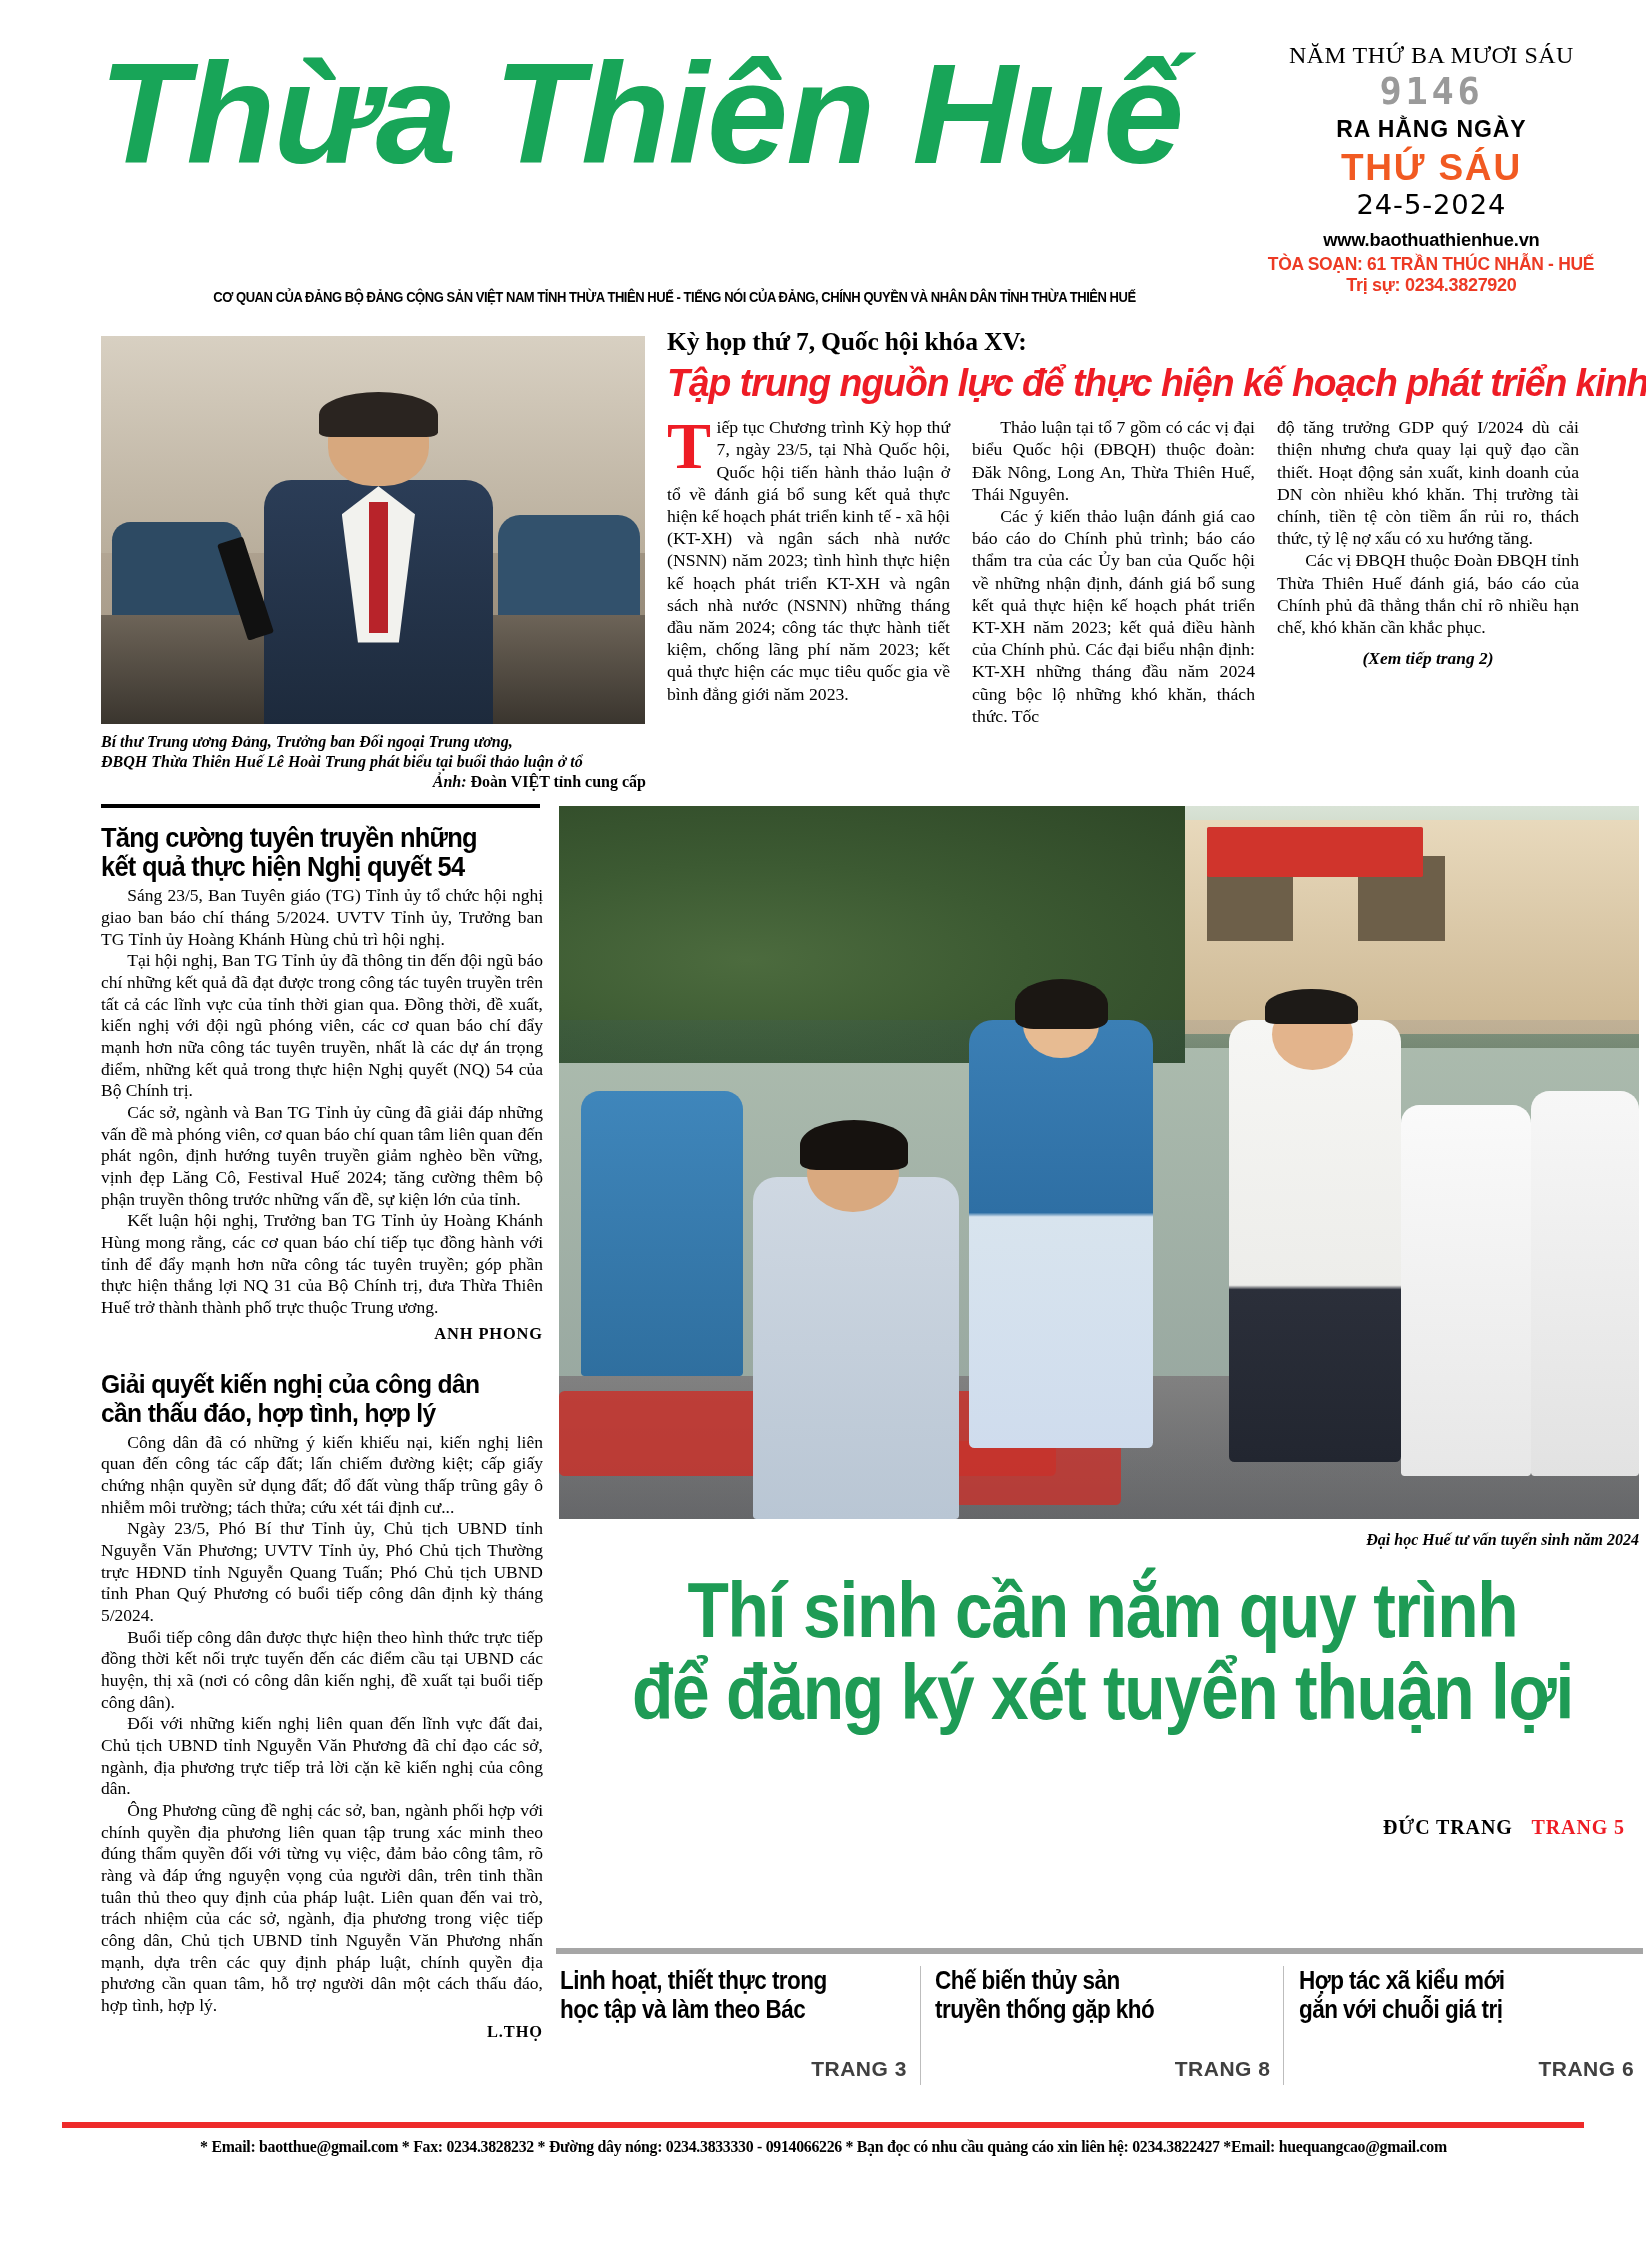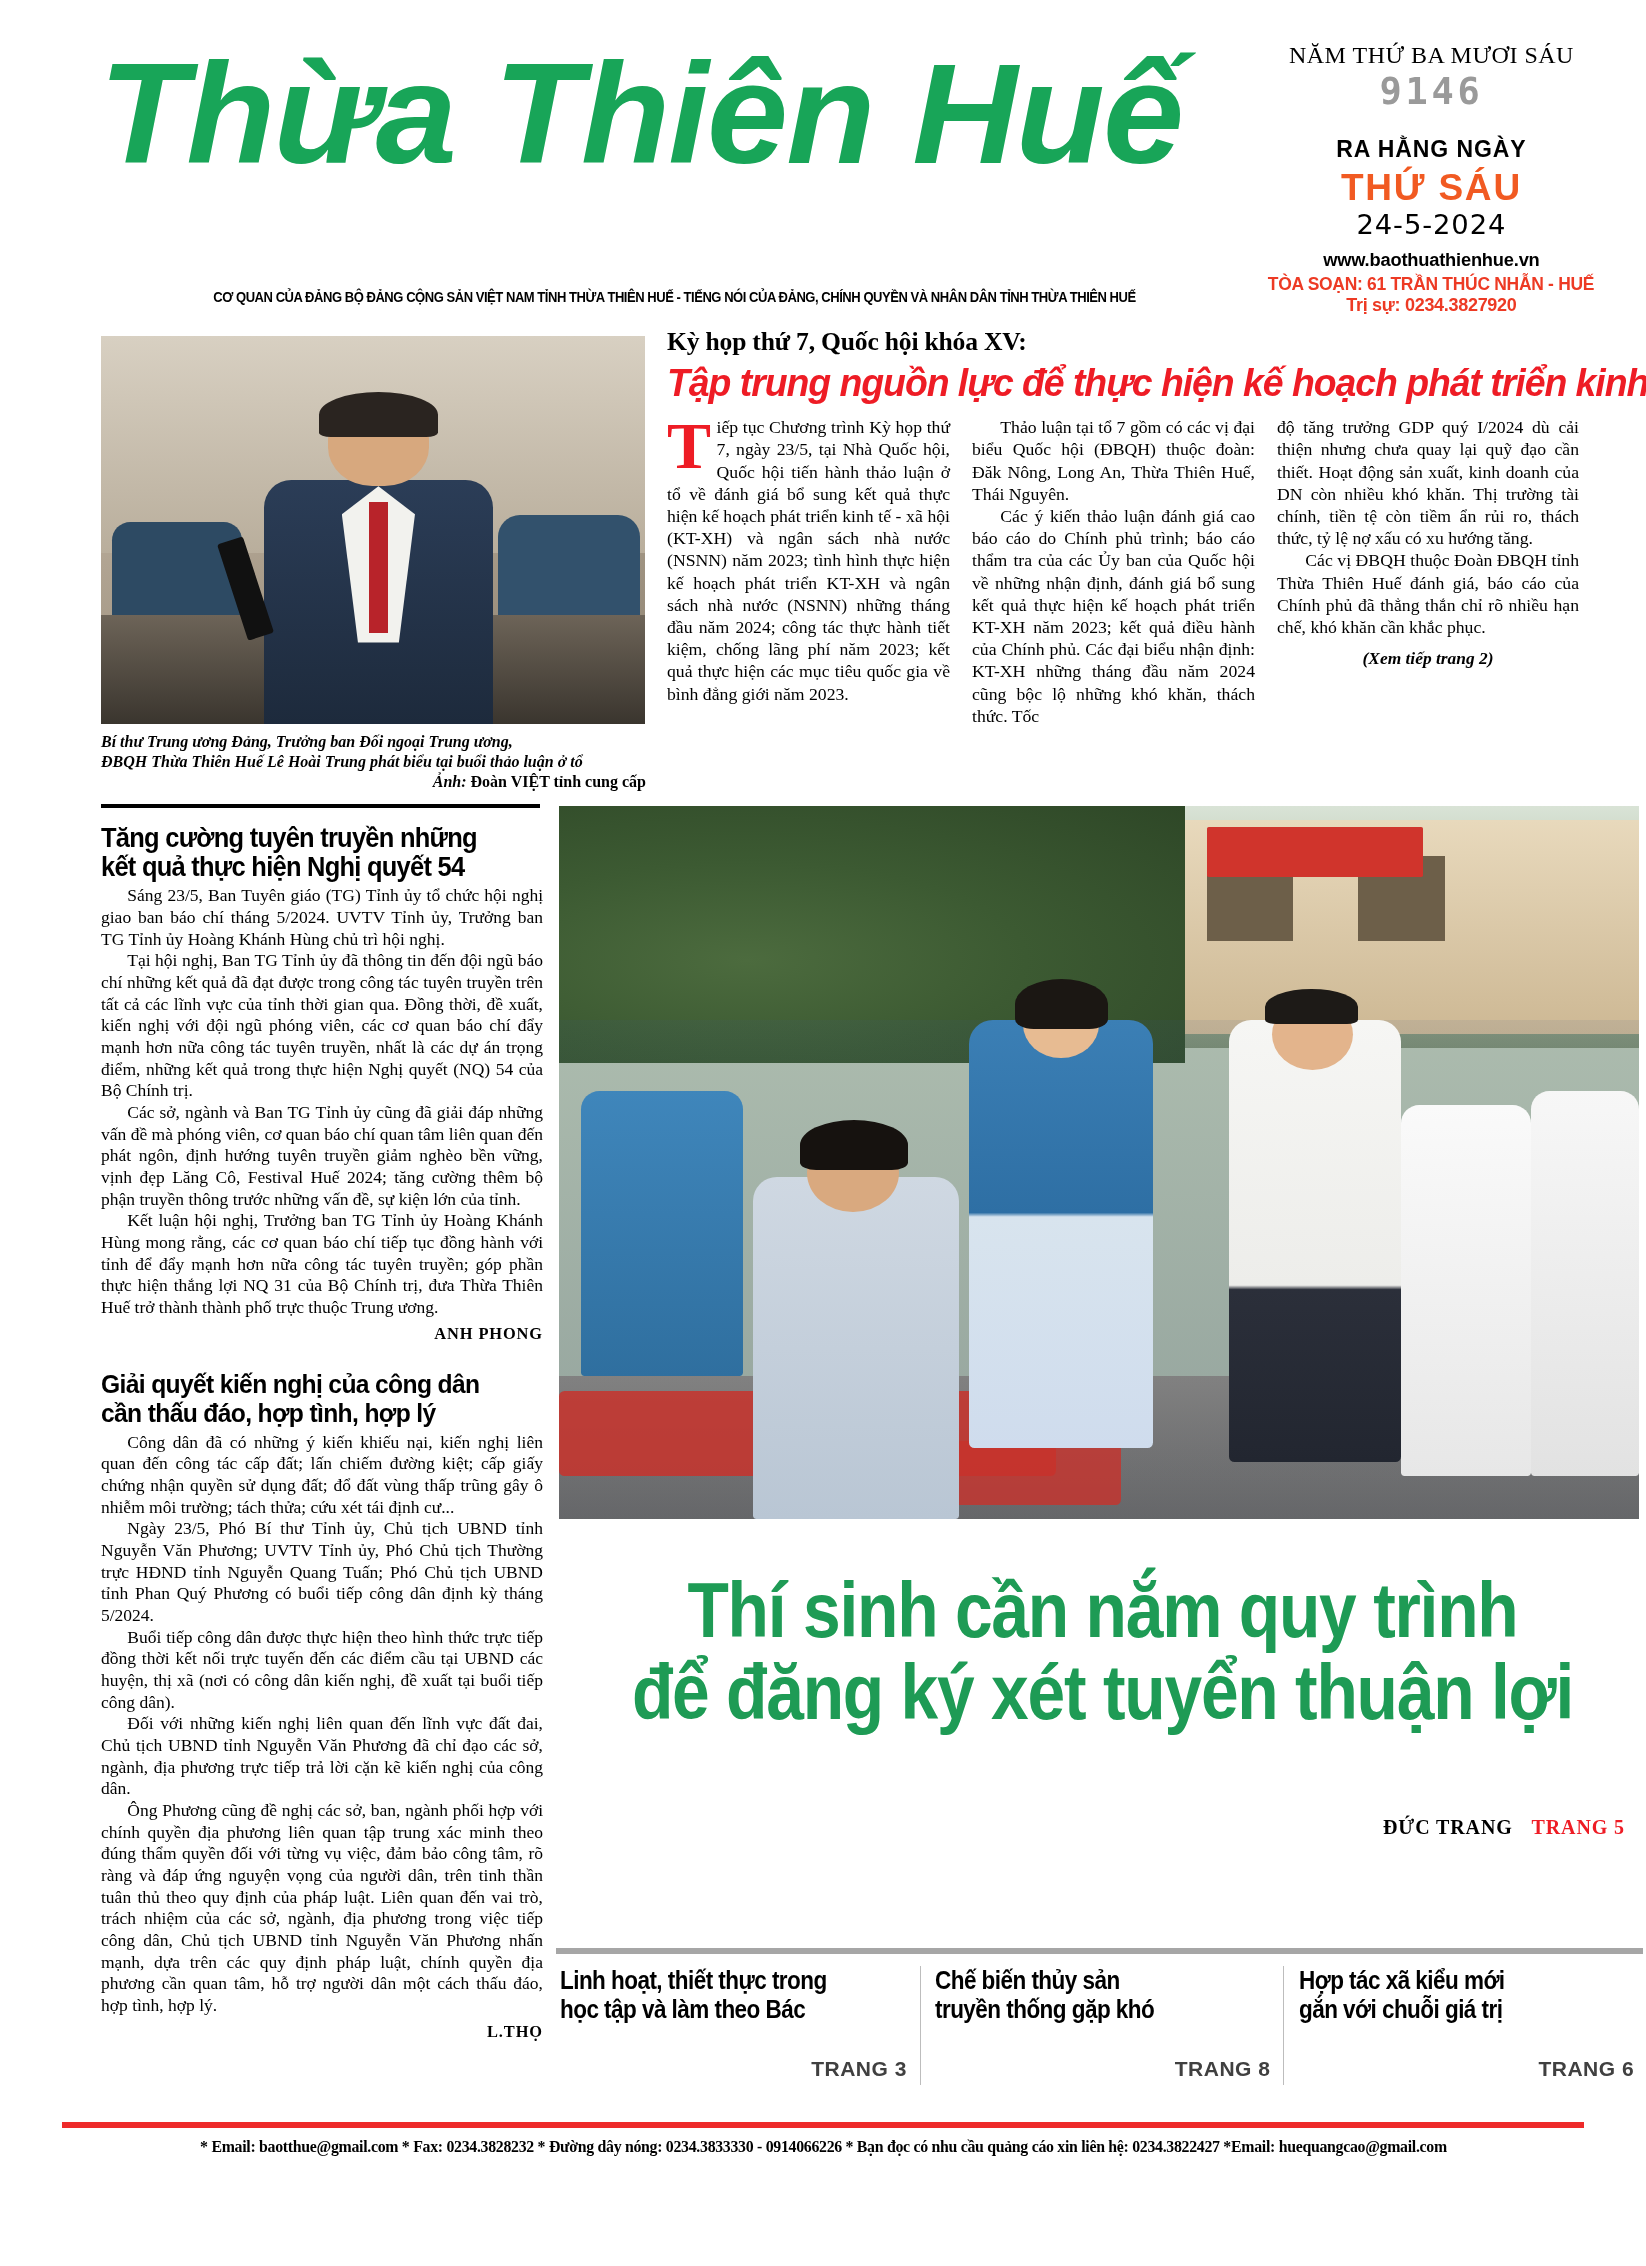--- a/index.html
+++ b/index.html
@@ -38,21 +38,21 @@
     position:absolute;right:14.6px;top:42px;width:402px;text-align:center;
   }
   .m-year{font-family:"Liberation Serif",serif;font-size:24px;letter-spacing:0.5px;}
   .m-issue{
     font-family:"DejaVu Sans Mono", monospace;
     font-weight:bold;font-size:37px;color:#9a9a9a;letter-spacing:3.7px;
     line-height:1.15;margin-top:1.8px;
   }
   .m-freq{
     font-family:"Liberation Sans",sans-serif;font-weight:bold;
-    font-size:23px;letter-spacing:0.9px;margin-top:23px;
+    font-size:23px;letter-spacing:0.9px;margin-top:3px;
   }
   .m-day{
     font-family:"Liberation Sans",sans-serif;font-weight:bold;
     font-size:37px;color:#f15a22;letter-spacing:1.8px;margin-top:3.7px;
   }
   .m-date{
     font-family:"DejaVu Sans", sans-serif;
     font-size:27.4px;letter-spacing:0.9px;margin-top:0px;
   }
   .m-web{
@@ -375,20 +375,21 @@
     <div class="p2-boyhair"></div>
     <div class="p2-girl"></div>
     <div class="p2-girlhead"></div>
     <div class="p2-girlhair"></div>
     <div class="p2-speaker"></div>
     <div class="p2-speakerhead"></div>
     <div class="p2-speakerhair"></div>
     <div class="p2-whiteao"></div>
     <div class="p2-whiteao2"></div>
   </div>
+  <div class="cap2">Đại học Huế tư vấn tuyển sinh năm 2024</div>
 
   <div class="bighead">
     <span class="l">Thí sinh cần nắm quy trình</span>
     <span class="l">để đăng ký xét tuyển thuận lợi</span>
   </div>
   <div class="bigbyline">
     <span>ĐỨC TRANG</span>
     <span class="pg">TRANG 5</span>
   </div>
 

